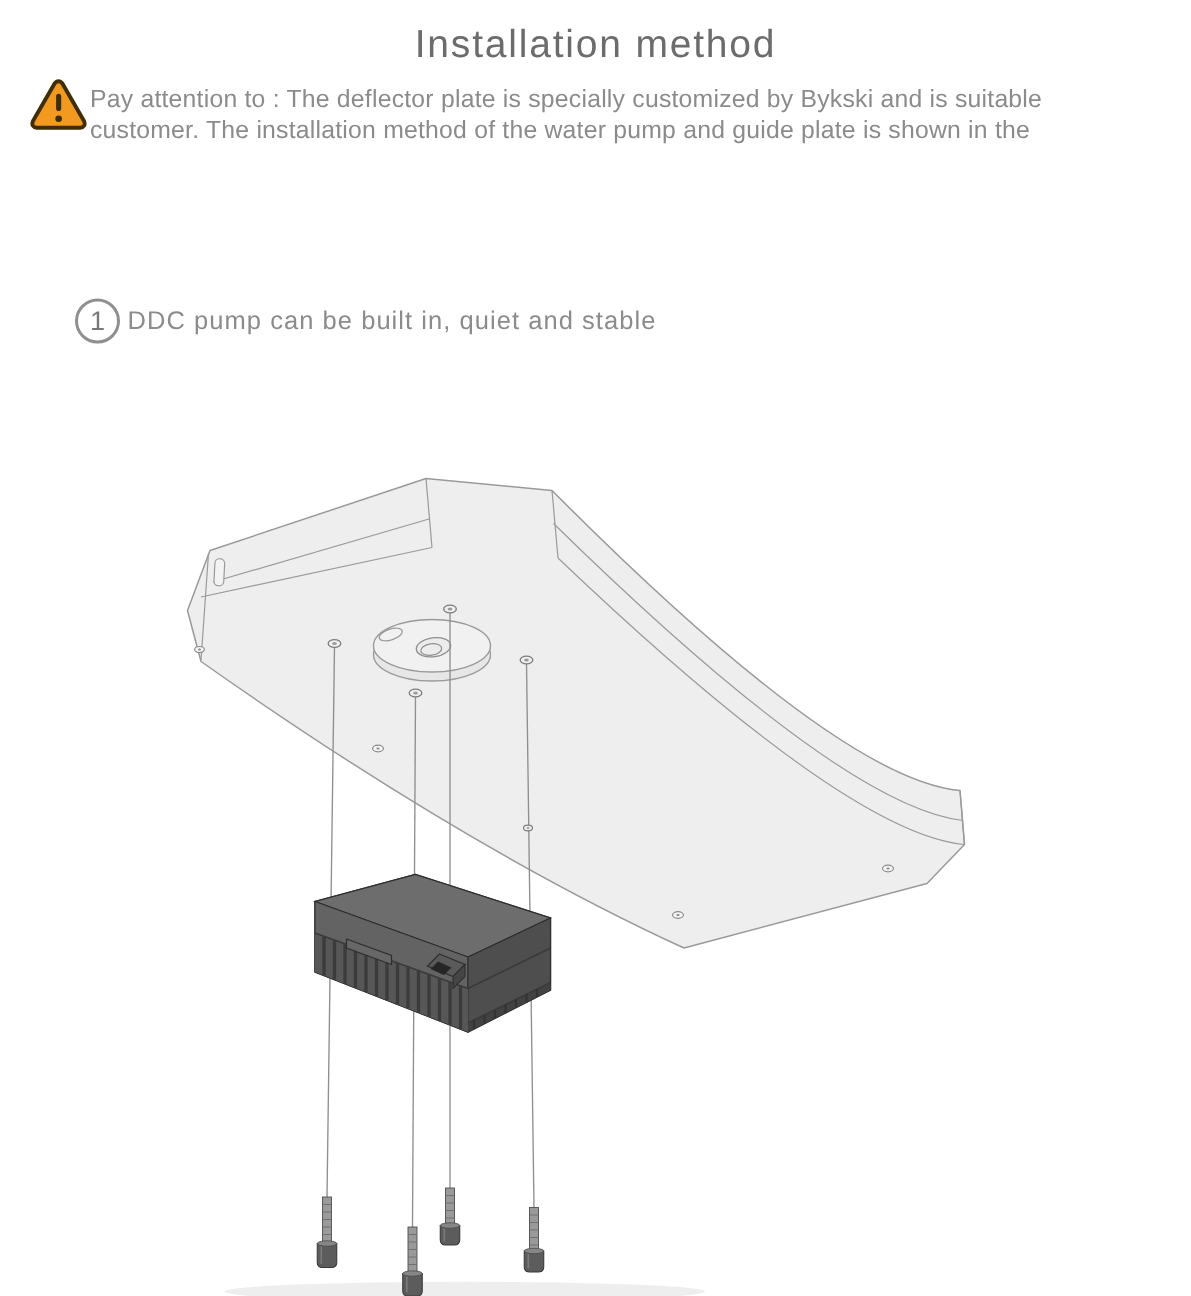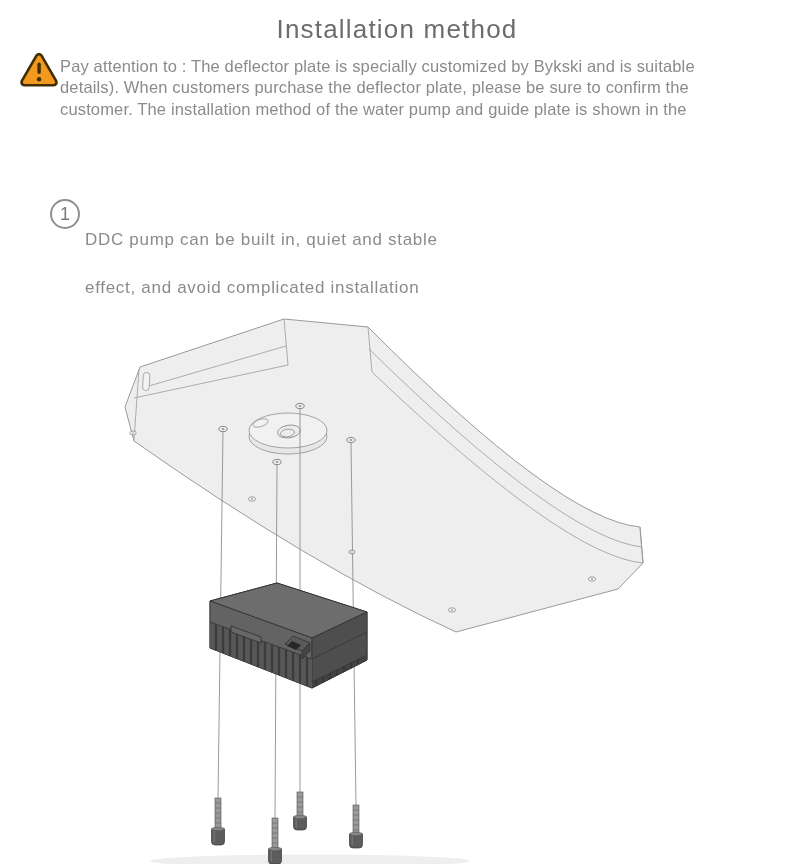--- a/index.html
+++ b/index.html
@@ -34,48 +34,46 @@
     border:2.4px solid #8f8f8f;border-radius:50%;
     text-align:center;line-height:26px;
     font-size:18px;color:#787878;
   }
   .step-text{
     position:absolute;left:85px;top:203px;
     font-size:17px;line-height:21.7px;
     letter-spacing:0.7px;
     color:#8b8b8b;
   }
-  .step-text .tline{white-space:nowrap;margin-top:26px;}
+  .step-text .tline{white-space:nowrap;}
   .diagram{
     position:absolute;left:0;top:290px;width:794px;height:574px;
   }
 </style>
 </head>
 <body>
 
 <div class="page">
 
   <div class="page-title">Installation method</div>
 
   <svg class="warning-icon" viewBox="0 0 38 36">
     <path d="M16.6 3.4 Q19 0.9 21.4 3.4 L36 28.6 Q37.6 32.6 33.4 33.2 L4.6 33.2 Q0.4 32.6 2 28.6 Z" fill="#F19A1F" stroke="#3F2D03" stroke-width="2.6" stroke-linejoin="round"></path>
     <rect x="17.4" y="10.5" width="3.4" height="11.5" rx="1.7" fill="#3F2D03"></rect>
     <circle cx="19.1" cy="27.2" r="2.2" fill="#3F2D03"></circle>
   </svg>
 
   <div class="warning-text">
     <div class="tline">Pay attention to : The deflector plate is specially customized by Bykski and is suitable</div>
-    <div class="tline">details). When customers purchase the deflector plate, please be sure to confirm the</div>
     <div class="tline">customer. The installation method of the water pump and guide plate is shown in the</div>
   </div>
 
   <div class="step-badge">1</div>
   <div class="step-text">
     <div class="tline">DDC pump can be built in, quiet and stable</div>
-    <div class="tline">effect, and avoid complicated installation</div>
   </div>
 
   <svg class="diagram" viewBox="0 290 794 574" width="794" height="574">
 
     <g>
       <path d="M284 319 L368 327 Q560 520 640 527 L643 563 L618 589 L456 632 Q310 565 134 441 L125 407 L140 367 Z" fill="#EEEEEE" stroke="#9A9A9A" stroke-width="1" stroke-linejoin="round"></path>
 
       <path d="M284 319 L288 365 M368 327 L372 372 M369 349 Q562 538 642 547 M372 372 Q565 556 643 563 M286 346 L142 388 M288 365 L134 398 M139 369 L134 440 M640 527 L643 563" fill="none" stroke="#9A9A9A" stroke-width="0.8"></path>
 
       <rect x="143" y="372.5" width="6.5" height="18" rx="3" fill="#F3F3F3" stroke="#9A9A9A" stroke-width="0.8" transform="rotate(3 146 381)"></rect>

